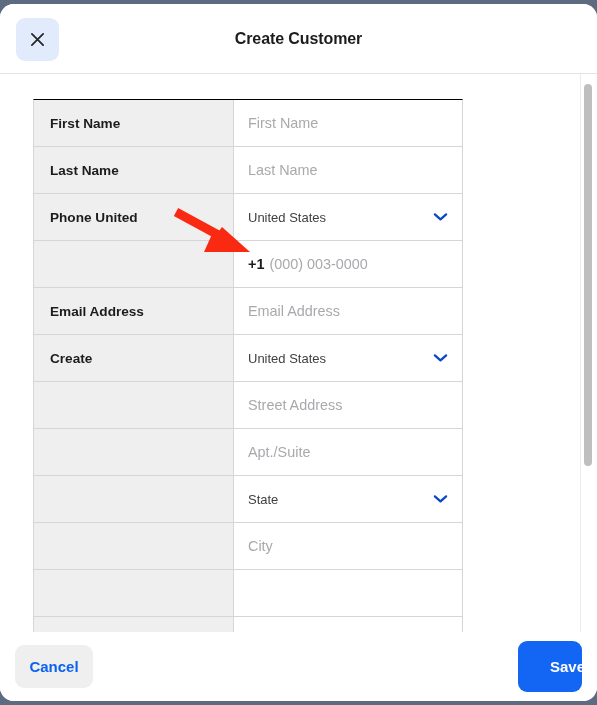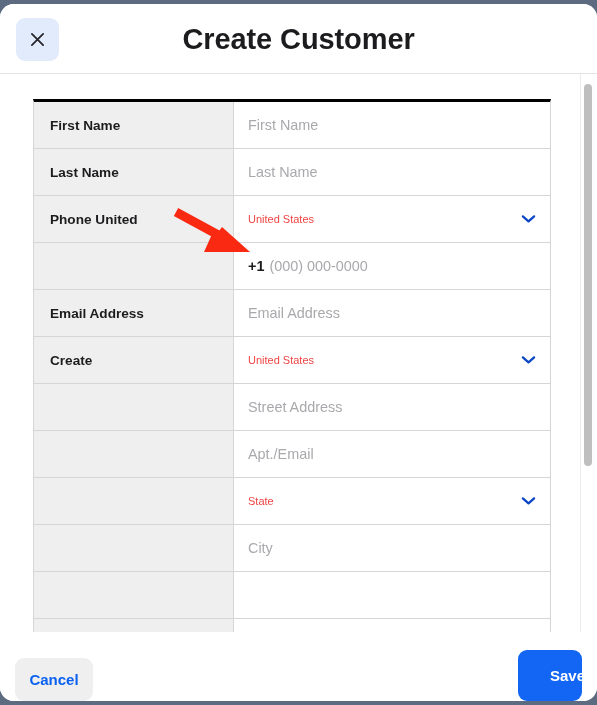--- a/index.html
+++ b/index.html
@@ -65,40 +65,40 @@
   .close-btn .x-glyph svg { display: block; }
 
   .modal-title {
     position: absolute;
     left: 0;
     top: 0;
     width: 597px;
     height: 80px;
     line-height: 70px;
     text-align: center;
-    font-size: 29px;
+    font-size: 16px;
     font-weight: bold;
     color: #1c1c1e;
     letter-spacing: -0.1px;
   }
 
   
   .modal-body {
     position: relative;
     flex: 1 1 auto;
     overflow: hidden;
     background: #ffffff;
   }
 
   .form-table {
     position: absolute;
     left: 33px;
     top: 25px;
-    width: 518px;
-    border-top: 3px solid #000000;
+    width: 430px;
+    border-top: 1px solid #000000;
     border-left: 1px solid #d6d6d6;
     border-right: 1px solid #d6d6d6;
   }
 
   .row {
     display: flex;
     width: 100%;
     height: 47px;
     border-bottom: 1px solid #d6d6d6;
   }
@@ -125,22 +125,22 @@
     position: relative;
   }
 
   .placeholder-text {
     font-size: 14.4px;
     color: #a9a9ad;
     font-weight: normal;
   }
 
   .select-value {
-    font-size: 11px;
-    color: #ef4444;
+    font-size: 13px;
+    color: #404040;
     font-weight: normal;
   }
 
   .chevron {
     position: absolute;
     right: 14px;
     top: 50%;
     transform: translateY(-50%);
     width: 15px;
     height: 10px;
@@ -182,21 +182,21 @@
     background: #ececec;
   }
 
   
   .modal-footer {
     position: relative;
     flex: 0 0 69px;
     height: 69px;
     background: #ffffff;
     display: flex;
-    align-items: flex-end;
+    align-items: center;
     justify-content: space-between;
     padding: 0 15px;
   }
 
   .btn {
     border: none;
     cursor: pointer;
     font-family: "Liberation Sans", sans-serif;
     font-size: 15px;
     font-weight: bold;
@@ -273,21 +273,21 @@
                 <path d="M2 2.2 L8 7.6 L14 2.2" stroke="#0b47c4" stroke-width="2.4" fill="none" stroke-linecap="round" stroke-linejoin="round"></path>
               </svg>
             </span>
           </div>
         </div>
 
         <div class="row">
           <div class="row-label empty"></div>
           <div class="row-field">
             <span class="phone-prefix">+1</span>
-            <span class="placeholder-text">(000) 000-0000</span>
+            <span class="placeholder-text">(000) 003-0000</span>
           </div>
         </div>
 
         <div class="row">
           <div class="row-label">Email Address</div>
           <div class="row-field">
             <span class="placeholder-text">Email Address</span>
           </div>
         </div>
 
@@ -306,21 +306,21 @@
         <div class="row">
           <div class="row-label empty"></div>
           <div class="row-field">
             <span class="placeholder-text">Street Address</span>
           </div>
         </div>
 
         <div class="row">
           <div class="row-label empty"></div>
           <div class="row-field">
-            <span class="placeholder-text">Apt./Email</span>
+            <span class="placeholder-text">Apt./Suite</span>
           </div>
         </div>
 
         <div class="row">
           <div class="row-label empty"></div>
           <div class="row-field">
             <span class="select-value">State</span>
             <span class="chevron">
               <svg viewBox="0 0 16 10" width="15" height="10" aria-hidden="true">
                 <path d="M2 2.2 L8 7.6 L14 2.2" stroke="#0b47c4" stroke-width="2.4" fill="none" stroke-linecap="round" stroke-linejoin="round"></path>

